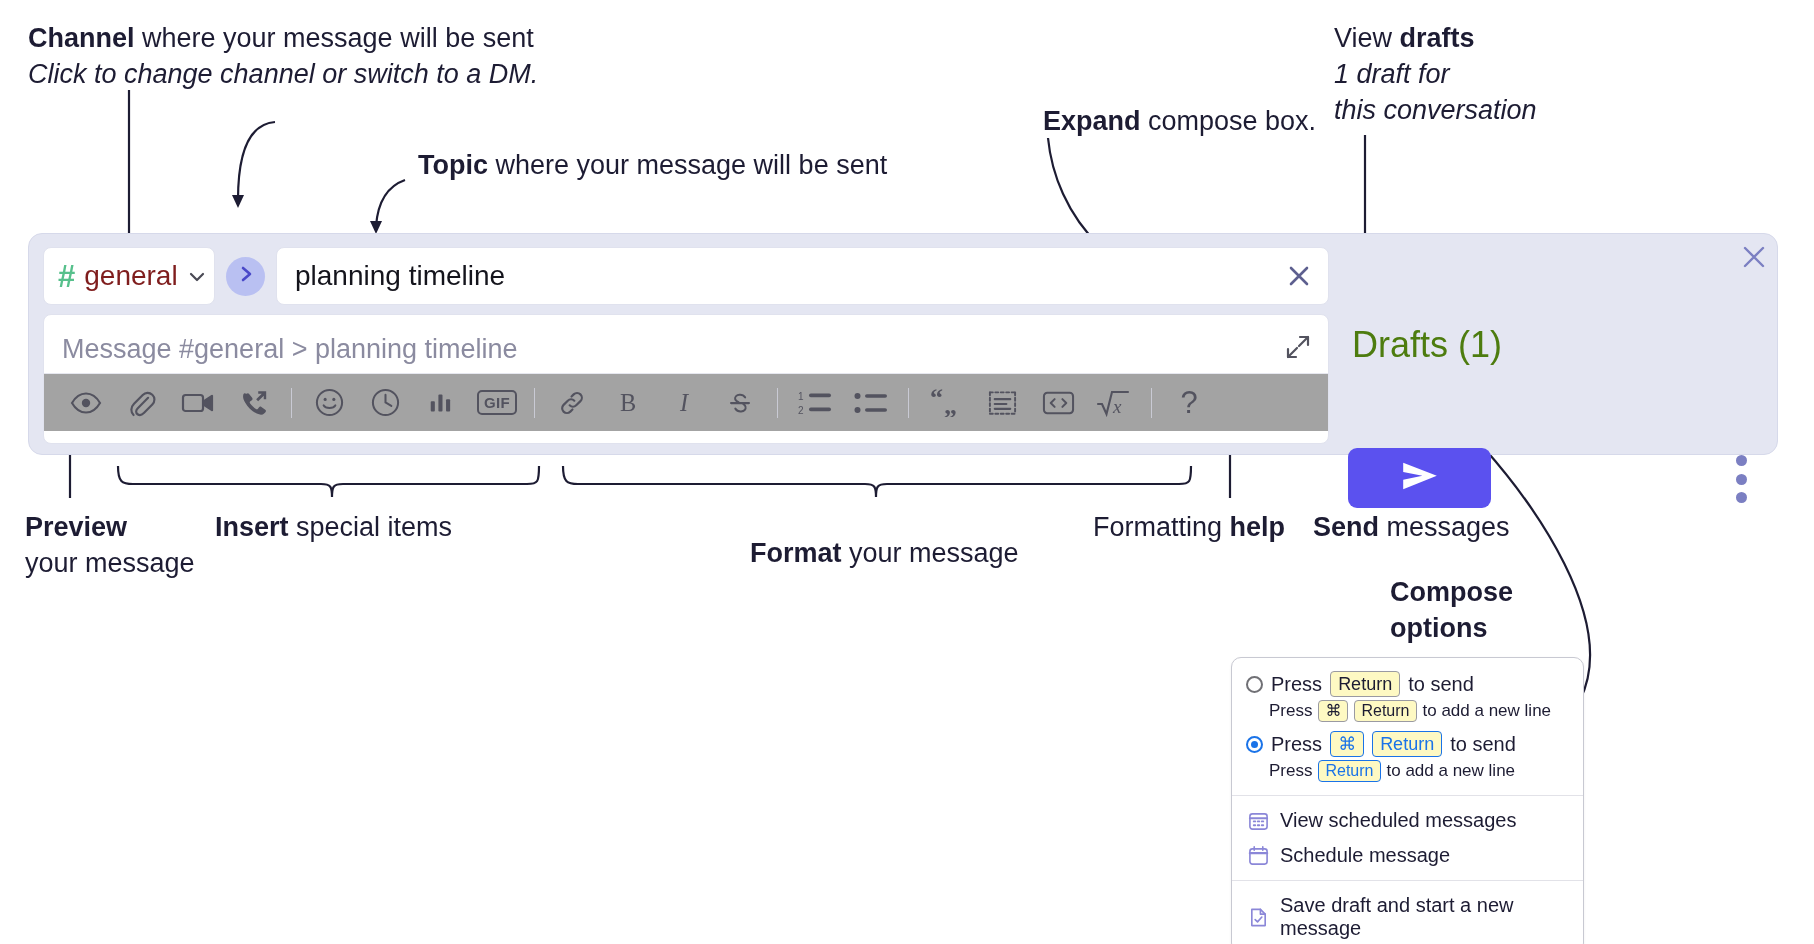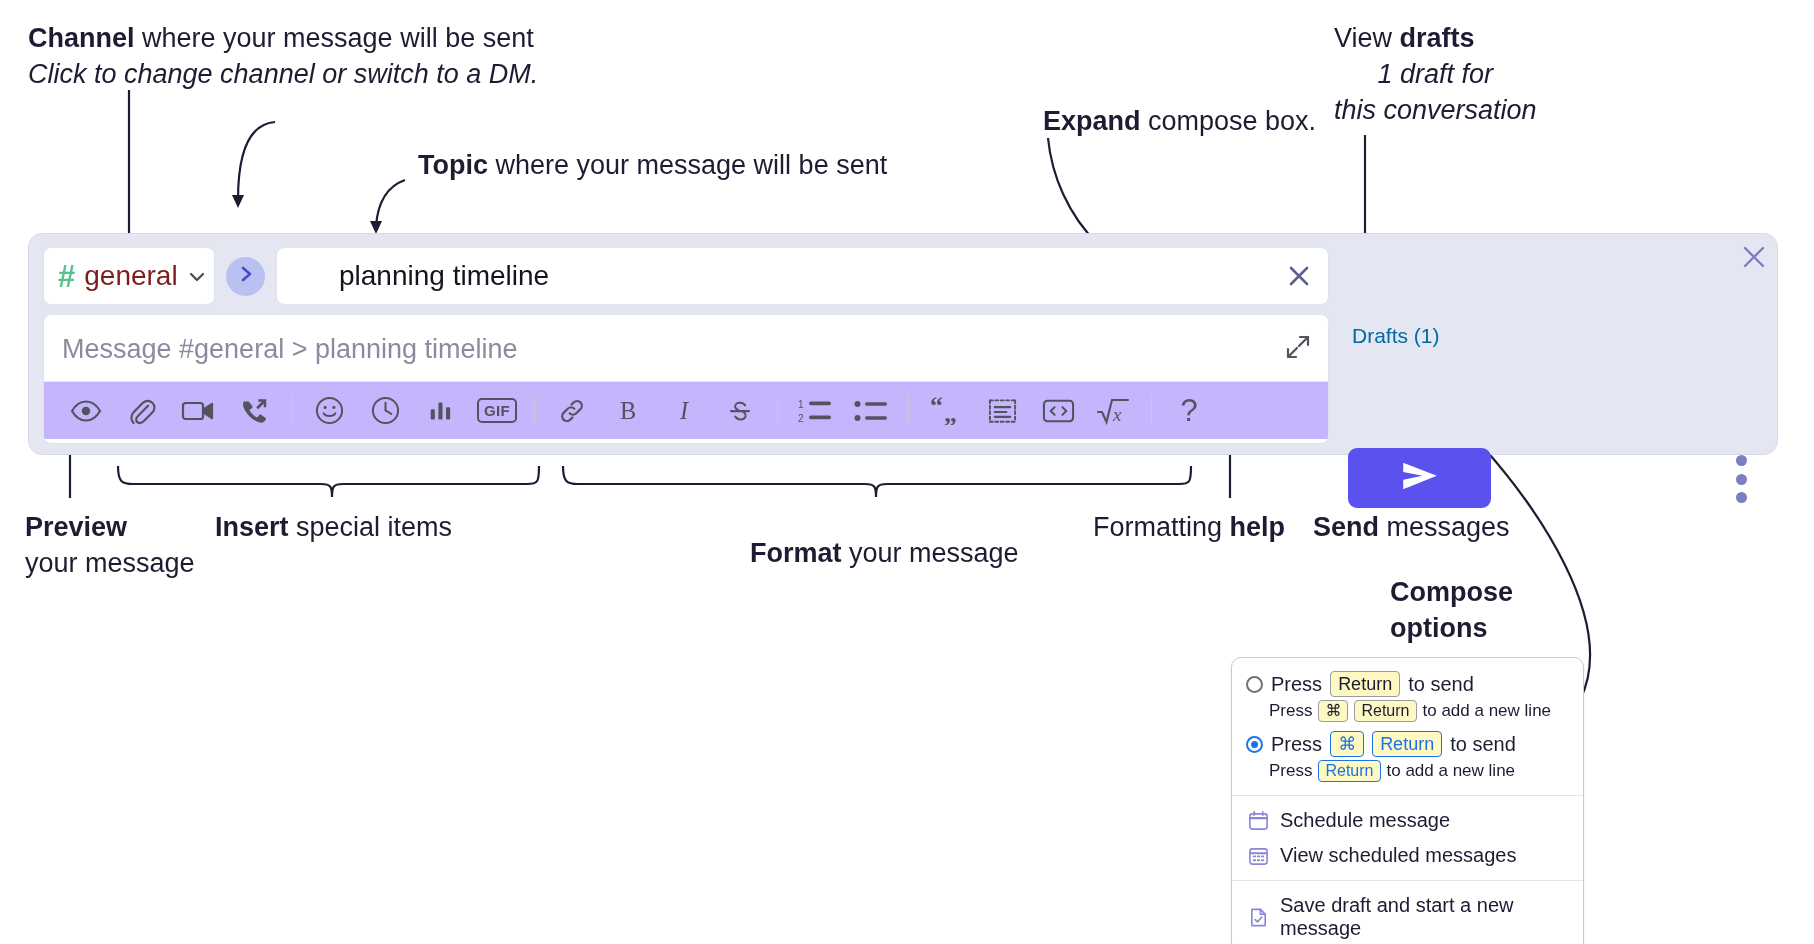--- a/index.html
+++ b/index.html
@@ -17,21 +17,21 @@
 
   
   .anno {
     position:absolute;
     font-size:27px;
     line-height:36px;
     color:#1d1c33;
     white-space:nowrap;
   }
   .anno b { font-weight:700; }
-  .anno .it { font-style:italic;text-align:center; }
+  .anno .it { font-style:italic; }
 
   
   svg.lines { position:absolute; inset:0; width:1814px; height:944px; pointer-events:none; }
 
   
   .compose-outer {
     position:absolute;
     left:28px; top:233px;
     width:1750px; height:222px;
     background:#e4e6f2;
@@ -71,62 +71,62 @@
   }
   .topic-field {
     flex:1 1 auto;
     height:58px;
     background:#fff;
     border:1px solid #e0e2ee;
     border-radius:8px;
     display:flex; align-items:center;
     padding:0 14px 0 18px;
   }
-  .topic-text { font-size:28px; color:#14141c; flex:1 1 auto;margin-left:44px; }
+  .topic-text { font-size:28px; color:#14141c; flex:1 1 auto; }
   .topic-clear { width:30px; height:30px; flex:0 0 auto; }
 
   
   .msg-box {
     position:absolute; left:0; top:68px;
     width:1286px; height:130px;
     background:#ffffff;
     border:1px solid #e0e2ee;
     border-radius:8px;
     overflow:hidden;
   }
   .msg-placeholder {
     position:absolute; left:18px; top:19px;
     font-size:27px; color:#8b8ba0;
   }
   .expand-btn { position:absolute; right:16px; top:18px; width:28px; height:28px; }
 
   .toolbar {
-    position:absolute; left:0; bottom:4px;
+    position:absolute; left:0; bottom:12px;
     width:1286px; height:58px;
-    background:#c4b5fd;
+    background:#a3a3a3;
     border-top:1px solid #e6e7ef;
     display:flex; align-items:center;
     padding-left:14px;
     gap:0;
   }
   .tb { width:56px; height:46px; display:flex; align-items:center; justify-content:center; color:#53535f; }
   .tb svg { display:block; }
   .tb-sep { width:1px; height:30px; background:#c9cad4; margin:0 9px; flex:0 0 auto; }
   .gifbox {
     border:2px solid #53535f; border-radius:5px;
     font-size:15px; font-weight:700; letter-spacing:.4px;
     padding:2px 5px; color:#53535f; font-family:"Liberation Sans",sans-serif;
   }
   .qmark { font-size:31px; color:#53535f; font-weight:400; line-height:1; }
 
   
   .drafts-link {
     position:absolute;
     left:1352px; top:324px;
-    font-size:21px; color:#0369a1;
+    font-size:36px; color:#4d7c0f;
   }
   .send-btn {
     position:absolute;
     left:1348px; top:448px;
     width:143px; height:60px;
     background:#5b51ef;
     border-radius:9px;
     display:flex; align-items:center; justify-content:center;
   }
   .kebab {
@@ -504,36 +504,36 @@
       <span class="key sm blue">Return</span>
       <span>to add a new line</span>
     </div>
 
     <div class="menu-div"></div>
 
     <div class="menu-item">
       <span class="mi-icon">
         <svg viewBox="0 0 22 22" width="21" height="21" fill="none" stroke="#8b87d8" stroke-width="1.7" stroke-linecap="round">
             <rect x="2" y="4" width="18" height="16" rx="2.6"></rect>
+            <path d="M2 8.6 L20 8.6" stroke-width="2.2"></path>
+            <path d="M6 12 h1.6 M10.2 12 h1.6 M14.4 12 h1.6 M6 16 h1.6 M10.2 16 h1.6 M14.4 16 h1.6" stroke-width="1.9"></path>
+          </svg>
+      </span>
+      <span>View scheduled messages</span>
+    </div>
+
+    <div class="menu-item">
+      <span class="mi-icon">
+        <svg viewBox="0 0 22 22" width="21" height="21" fill="none" stroke="#8b87d8" stroke-width="1.7" stroke-linecap="round">
+            <rect x="2" y="4" width="18" height="16" rx="2.6"></rect>
             <path d="M2 8.6 L20 8.6" stroke-width="2.4"></path>
             <path d="M6.5 2 L6.5 5.4 M15.5 2 L15.5 5.4"></path>
           </svg>
       </span>
       <span>Schedule message</span>
-    </div>
-
-    <div class="menu-item">
-      <span class="mi-icon">
-        <svg viewBox="0 0 22 22" width="21" height="21" fill="none" stroke="#8b87d8" stroke-width="1.7" stroke-linecap="round">
-            <rect x="2" y="4" width="18" height="16" rx="2.6"></rect>
-            <path d="M2 8.6 L20 8.6" stroke-width="2.2"></path>
-            <path d="M6 12 h1.6 M10.2 12 h1.6 M14.4 12 h1.6 M6 16 h1.6 M10.2 16 h1.6 M14.4 16 h1.6" stroke-width="1.9"></path>
-          </svg>
-      </span>
-      <span>View scheduled messages</span>
     </div>
 
     <div class="menu-div"></div>
 
     <div class="menu-item">
       <span class="mi-icon">
         <svg viewBox="0 0 22 22" width="21" height="21" fill="none" stroke="#8b87d8" stroke-width="1.7" stroke-linecap="round" stroke-linejoin="round">
             <path d="M4 2.5 L13 2.5 L18 7.5 L18 19.5 L4 19.5 Z"></path>
             <path d="M13 2.5 L13 7.5 L18 7.5"></path>
             <path d="M7.5 13.2 L10 15.6 L14.5 10.5"></path>

